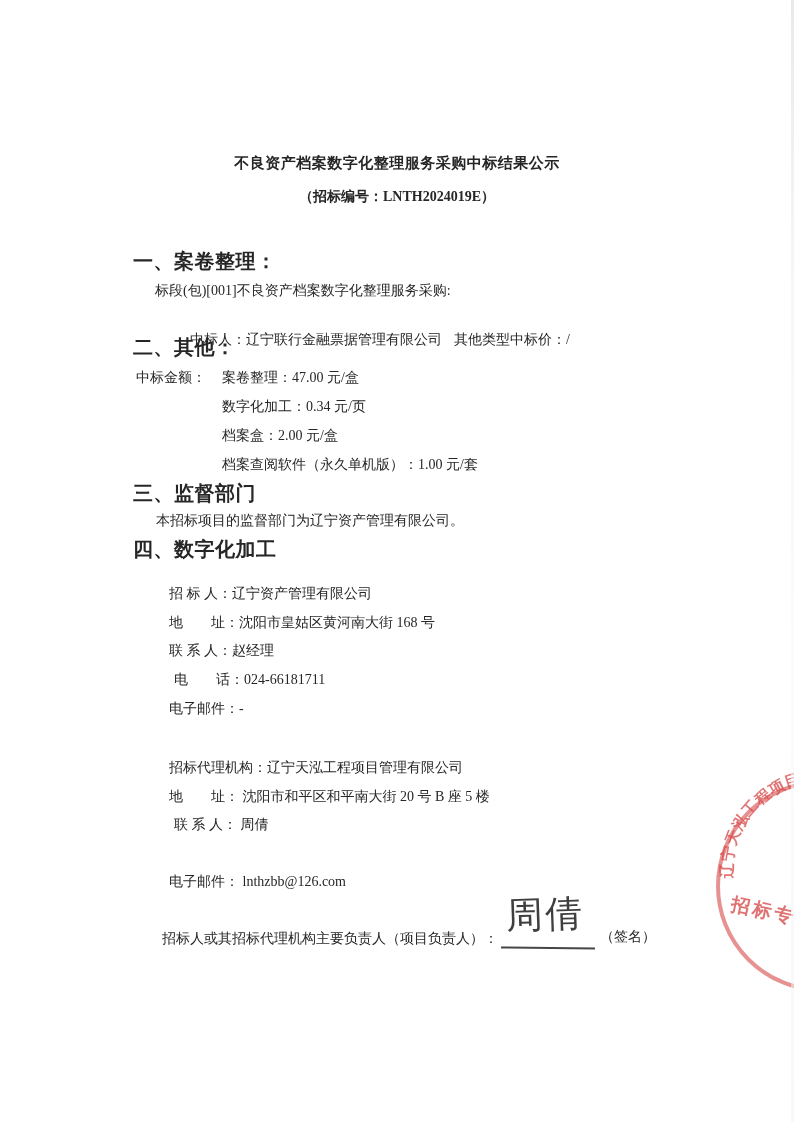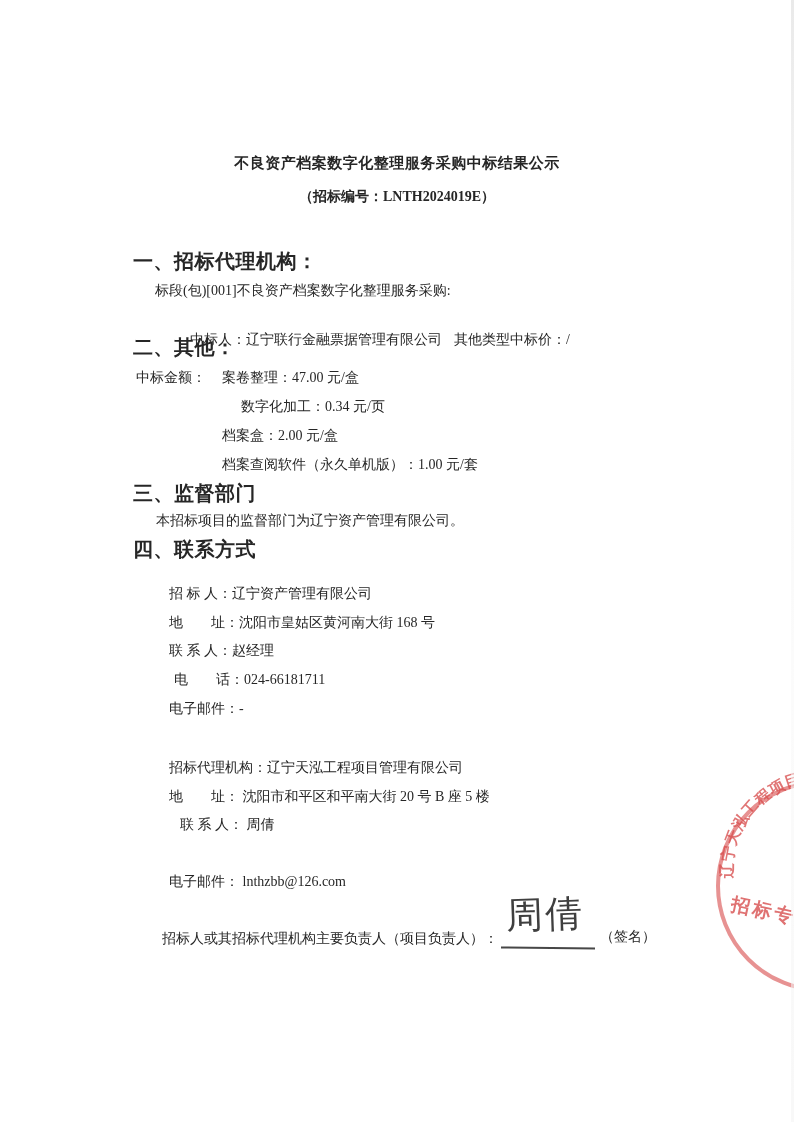--- a/index.html
+++ b/index.html
@@ -33,40 +33,40 @@
   .sig-suffix{position:absolute;left:600px;top:928px;font-size:14px;white-space:pre;}
 </style>
 </head>
 <body>
 
 <div class="page">
 
   <div class="line center doc-title" style="top:153px;">不良资产档案数字化整理服务采购中标结果公示</div>
   <div class="line center doc-sub" style="top:187px;">（招标编号：LNTH2024019E）</div>
 
-  <div class="heading" style="left:133px;top:249px;">一、招标代理机构：</div>
+  <div class="heading" style="left:133px;top:249px;">一、案卷整理：</div>
   <div class="line" style="left:155px;top:281px;">标段(包)[001]不良资产档案数字化整理服务采购:</div>
   <div class="line" style="left:176px;top:310px;">
     <span>中标人：</span><span class="val">辽宁联行金融票据管理有限公司</span>
   </div>
   <div class="line" style="left:440px;top:310px;">
     <span>其他类型中标价：</span><span class="val">/</span>
   </div>
 
   <div class="heading" style="left:133px;top:335px;">二、其他：</div>
   <div class="line" style="left:136px;top:368px;">中标金额：</div>
   <div class="line" style="left:222px;top:368px;">案卷整理：47.00 元/盒</div>
-  <div class="line" style="left:222px;top:397px;margin-left:19px;">数字化加工：0.34 元/页</div>
+  <div class="line" style="left:222px;top:397px;">数字化加工：0.34 元/页</div>
   <div class="line" style="left:222px;top:426px;">档案盒：2.00 元/盒</div>
   <div class="line" style="left:222px;top:455px;">档案查阅软件（永久单机版）：1.00 元/套</div>
 
   <div class="heading" style="left:133px;top:481px;">三、监督部门</div>
   <div class="line" style="left:156px;top:511px;">本招标项目的监督部门为辽宁资产管理有限公司。</div>
 
-  <div class="heading" style="left:133px;top:537px;">四、联系方式</div>
+  <div class="heading" style="left:133px;top:537px;">四、数字化加工</div>
 
   <div class="line" style="left:155px;top:564px;">
     <span>招 标 人：</span><span class="val">辽宁资产管理有限公司</span>
   </div>
   <div class="line" style="left:155px;top:593px;">
     <span>地　　址：</span><span class="val">沈阳市皇姑区黄河南大街 168 号</span>
   </div>
   <div class="line" style="left:155px;top:621px;">
     <span>联 系 人：</span><span class="val">赵经理</span>
   </div>
@@ -76,21 +76,21 @@
   <div class="line" style="left:155px;top:738px;">
     <span>招标代理机构：</span><span class="val">辽宁天泓工程项目管理有限公司</span>
   </div>
 
   <div class="line" style="left:155px;top:679px;">
     <span>电子邮件：</span><span class="val">-</span>
   </div>
   <div class="line" style="left:155px;top:767px;">
     <span>地　　址：</span><span class="val"> 沈阳市和平区和平南大街 20 号 B 座 5 楼</span>
   </div>
-  <div class="line" style="left:166px;top:795px;text-align:right;">
+  <div class="line" style="left:160px;top:795px;text-align:right;">
     <span>联 系 人：</span><span class="val"> 周倩</span>
   </div>
   <div class="line" style="left:155px;top:852px;">
     <span>电子邮件：</span><span class="val"> lnthzbb@126.com</span>
   </div>
 
   <div class="line" style="left:162px;top:929px;">招标人或其招标代理机构主要负责人（项目负责人）：</div>
   <div class="sig-name">周倩</div>
   <div class="sig-underline"></div>
   <div class="sig-suffix">（签名）</div>

